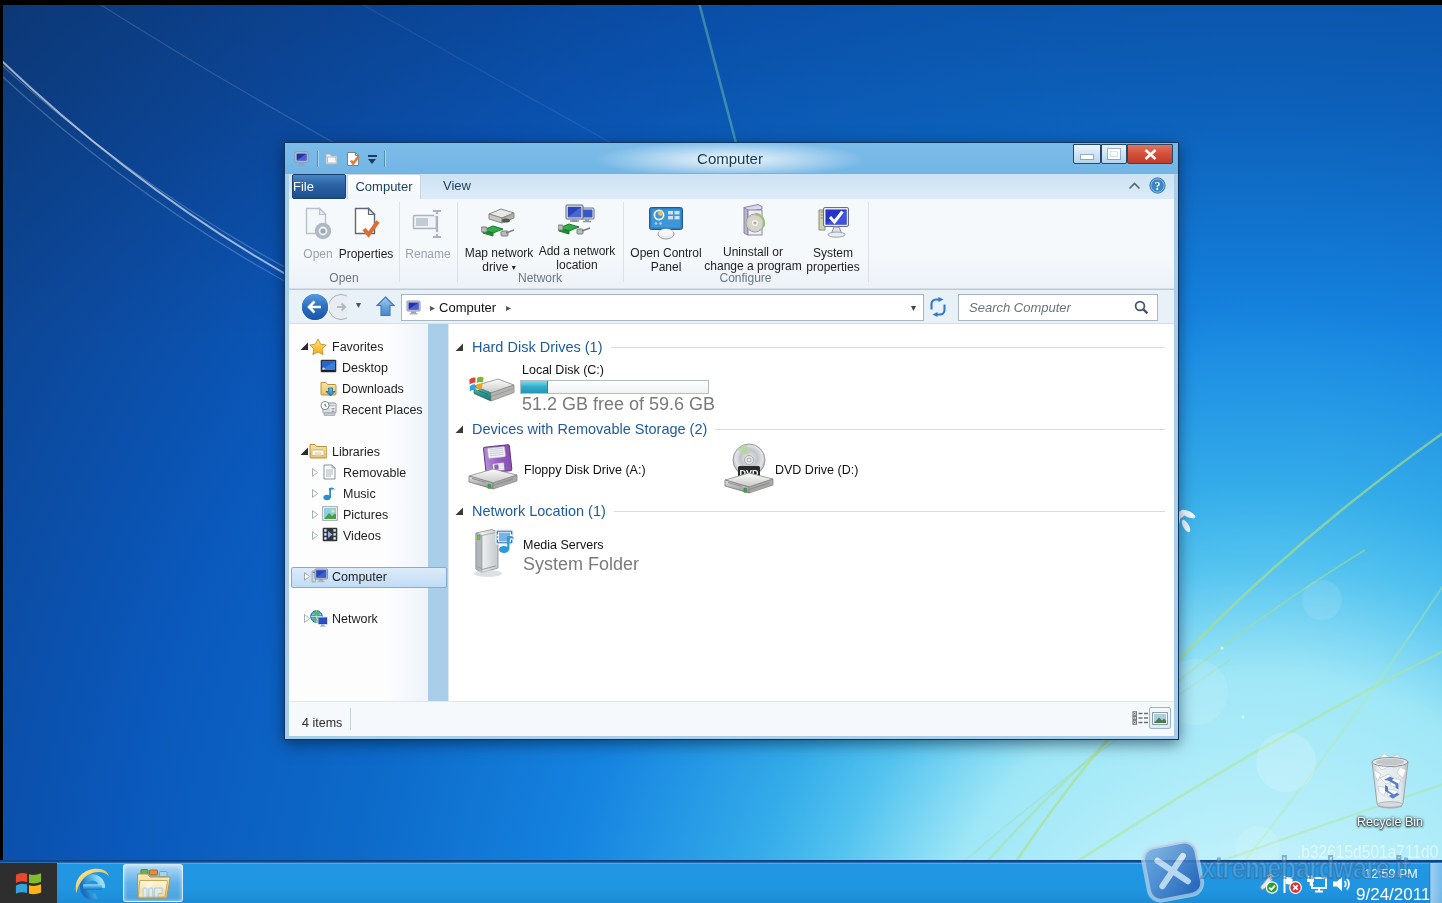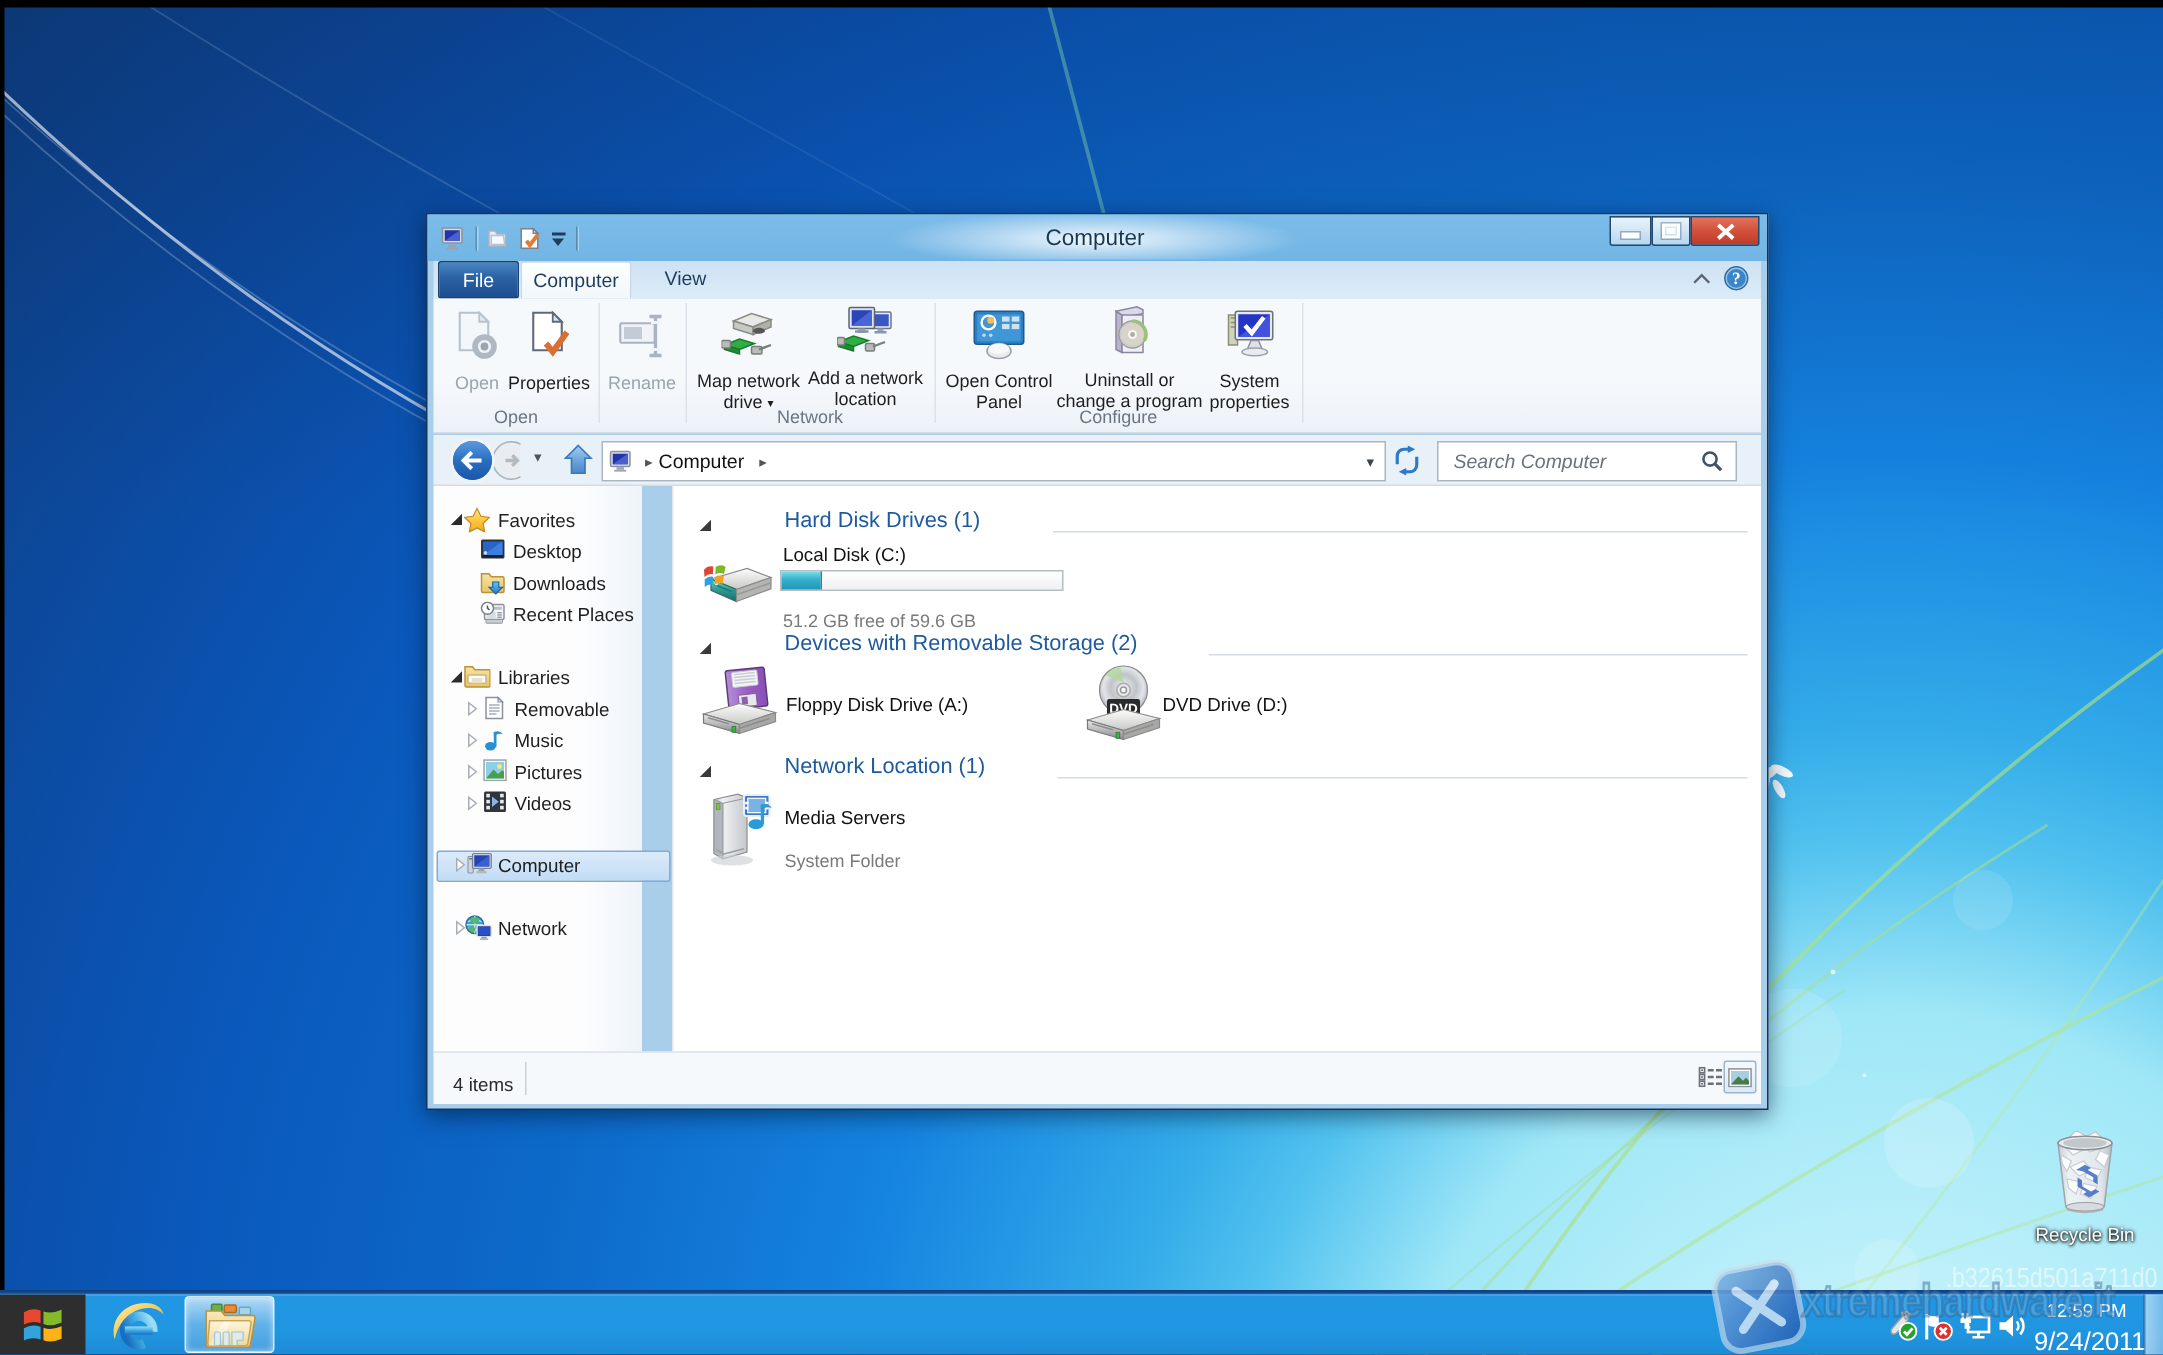--- a/index.html
+++ b/index.html
@@ -41,21 +41,21 @@
 .maxinner{position:absolute;left:1px;top:1px;width:6px;height:4px;background:#fff;opacity:.9;}
 
 #qat{position:absolute;left:9px;top:7px;height:18px;display:flex;align-items:center;gap:6px;}
 .qsep{width:1px;height:16px;background:rgba(30,60,90,.35);box-shadow:1px 0 0 rgba(255,255,255,.4);}
 .qdrop{position:relative;width:11px;height:10px;}
 .qbar{position:absolute;left:1px;top:1px;width:9px;height:2px;background:#1e3c5c;}
 .qtri{position:absolute;left:1px;top:5px;width:0;height:0;border-left:4.5px solid transparent;border-right:4.5px solid transparent;border-top:5px solid #1e3c5c;}
 
 #filetab{position:absolute;left:3px;top:0px;width:54px;height:25px;border-radius:2px;
  background:linear-gradient(#4a86c4,#2a62a4 45%,#1d4f8e);border:1px solid #1a4070;
- color:#fff;font-size:13px;text-align:center;line-height:23px;}
+ color:#fff;font-size:13px;text-align:left;line-height:23px;}
 #comptab{position:absolute;left:58px;top:0px;width:74px;height:25px;
  background:linear-gradient(#fdfeff,#f2f7fb);border:1px solid #c9d5e1;border-bottom:none;border-radius:2px 2px 0 0;
  color:#1e3c5c;font-size:13px;text-align:center;line-height:24px;}
 #viewtab{position:absolute;left:133px;top:0px;width:70px;height:25px;
  color:#1e3c5c;font-size:13px;text-align:center;line-height:24px;}
 #ribctl{position:absolute;right:8px;top:3px;display:flex;align-items:center;gap:8px;}
 
 .rsep{position:absolute;top:3px;width:1px;height:80px;background:#dbe2ea;}
 .rbtn{position:absolute;top:3px;text-align:center;}
 .rlab{font-size:12px;line-height:14px;color:#1e1e1e;margin-top:2px;}
@@ -76,26 +76,26 @@
 #searchbox svg{margin-right:8px;}
 
 .nrow{position:absolute;left:0;width:100%;height:18px;}
 .nsol{position:absolute;top:4px;}
 .nhol{position:absolute;top:3px;}
 .nico{position:absolute;top:0;}
 .nlab{position:absolute;top:2px;font-size:12.5px;color:#1e1e1e;white-space:nowrap;}
 #navsel{position:absolute;left:2px;top:243px;width:156px;height:21px;border:1px solid #84abd4;border-radius:2px;
  background:linear-gradient(#dcebfa,#c1dcf5);}
 
-.ghead{position:absolute;left:15px;right:9px;height:16px;display:flex;align-items:flex-end;gap:40px;}
+.ghead{position:absolute;left:4px;right:9px;height:16px;display:flex;align-items:center;}
 
 .gtxt{font-size:14.5px;color:#1d5a9e;white-space:nowrap;}
 .grule{flex:1;height:1px;background:#d2dce6;margin-left:8px;}
 .iname{position:absolute;font-size:12.5px;color:#111;white-space:nowrap;}
-.igray{position:absolute;font-size:12px;color:#7a7a7a;white-space:nowrap;margin-top:13px;}
+.igray{position:absolute;font-size:18px;color:#7a7a7a;white-space:nowrap;}
 #diskbar{position:absolute;left:71px;top:56px;width:189px;height:14px;border:1px solid #b4bcc4;background:linear-gradient(#fff,#eef0f2);}
 #diskfill{width:27px;height:100%;background:linear-gradient(#7adee8,#35b0cc 45%,#1f96b8);border-right:1px solid #1a8aa8;}
 
 #itemcount{position:absolute;left:13px;top:14px;font-size:12.5px;color:#2a2a2a;}
 #stsep{position:absolute;left:61px;top:6px;width:1px;height:22px;background:#c8cfd6;}
 #viewlist{position:absolute;left:843px;top:9px;}
 #viewthumb{position:absolute;left:860px;top:5px;width:22px;height:22px;border:1px solid #9ab5d0;border-radius:2px;background:linear-gradient(#f4f9fd,#dceaf6);display:flex;align-items:center;justify-content:center;}
 
 #taskbar{position:absolute;left:0;top:860px;width:1442px;height:43px;
  background:linear-gradient(#123f77 0%,#0d4f9a 5%,#58b0f0 7.5%,#2196e3 10%,#2095e0 68%,#1d8bd6 100%);}

